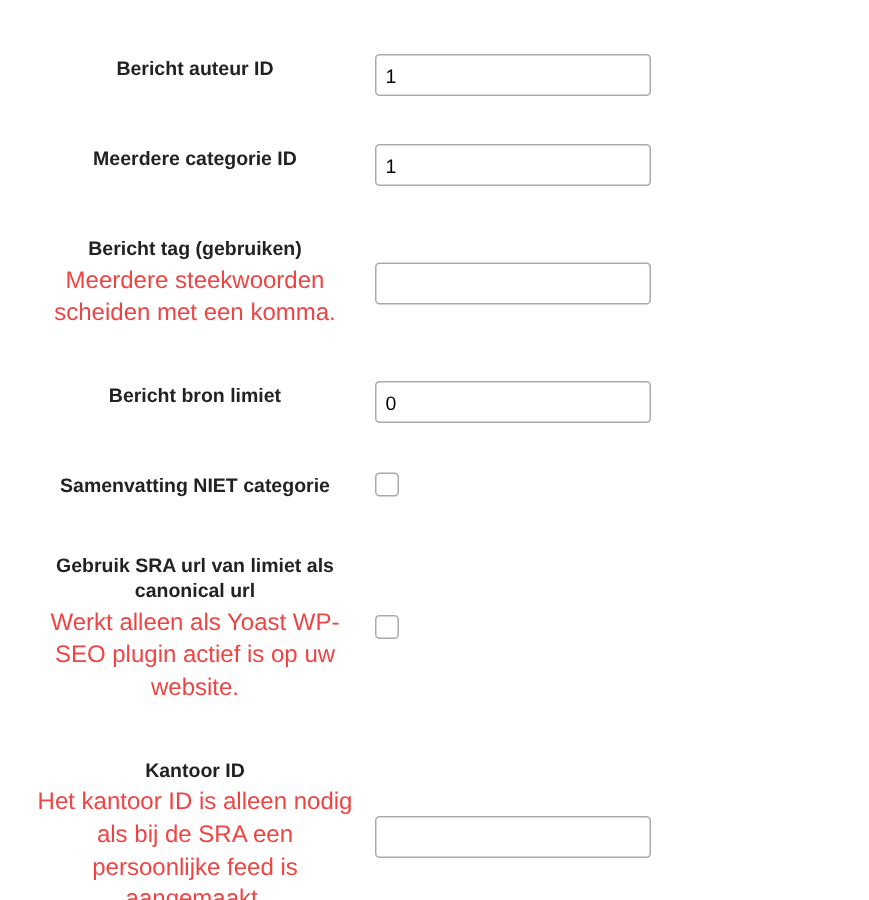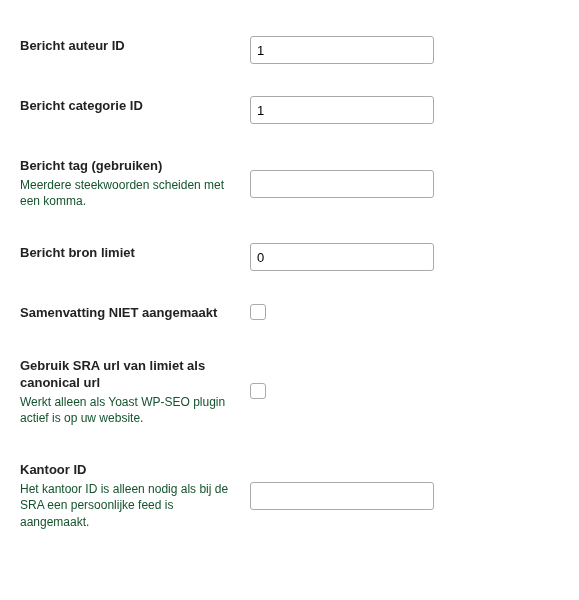--- a/index.html
+++ b/index.html
@@ -12,38 +12,38 @@
       width: 579px;
       box-sizing: border-box;
     }
     table.form-table {
       width: 100%;
       border-collapse: collapse;
     }
     table.form-table tr {
     }
     table.form-table th {
-      text-align: left;
+      text-align: center;
       vertical-align: top;
       padding: 18px 10px 18px 0;
       width: 220px;
       font-weight: 600;
       font-size: 13px;
       line-height: 1.3;
       margin-left: 37px;
     }
     table.form-table td {
       vertical-align: middle;
       padding: 16px 0;
     }
     .description {
       display: block;
       font-weight: 400;
-      font-size: 12px;
-      color: #14532d;
+      font-size: 16px;
+      color: #ef4444;
       margin-top: 2px;
       line-height: 1.35;
     }
     input[type="text"] {
       width: 170px;
       padding: 4px 6px;
       border: 1px solid #aaa;
       border-radius: 3px;
       font-size: 13px;
       height: 18px;
@@ -69,21 +69,21 @@
     <tr>
       <th>
         <span>Bericht auteur ID</span>
       </th>
       <td>
         <input type="text" value="1" style="">
       </td>
     </tr>
     <tr>
       <th>
-        <span>Bericht categorie ID</span>
+        <span>Meerdere categorie ID</span>
       </th>
       <td>
         <input type="text" value="1" style="">
       </td>
     </tr>
     <tr>
       <th>
         <span>Bericht tag (gebruiken)</span>
         <span class="description">Meerdere steekwoorden scheiden met een komma.</span>
       </th>
@@ -94,21 +94,21 @@
     <tr>
       <th>
         <span>Bericht bron limiet</span>
       </th>
       <td>
         <input type="text" value="0" style="">
       </td>
     </tr>
     <tr>
       <th>
-        <span>Samenvatting NIET aangemaakt</span>
+        <span>Samenvatting NIET categorie</span>
       </th>
       <td>
         <input type="checkbox" style="">
       </td>
     </tr>
     <tr>
       <th>
         <span>Gebruik SRA url van limiet als canonical url</span>
         <span class="description">Werkt alleen als Yoast WP-SEO plugin actief is op uw website.</span>
       </th>

